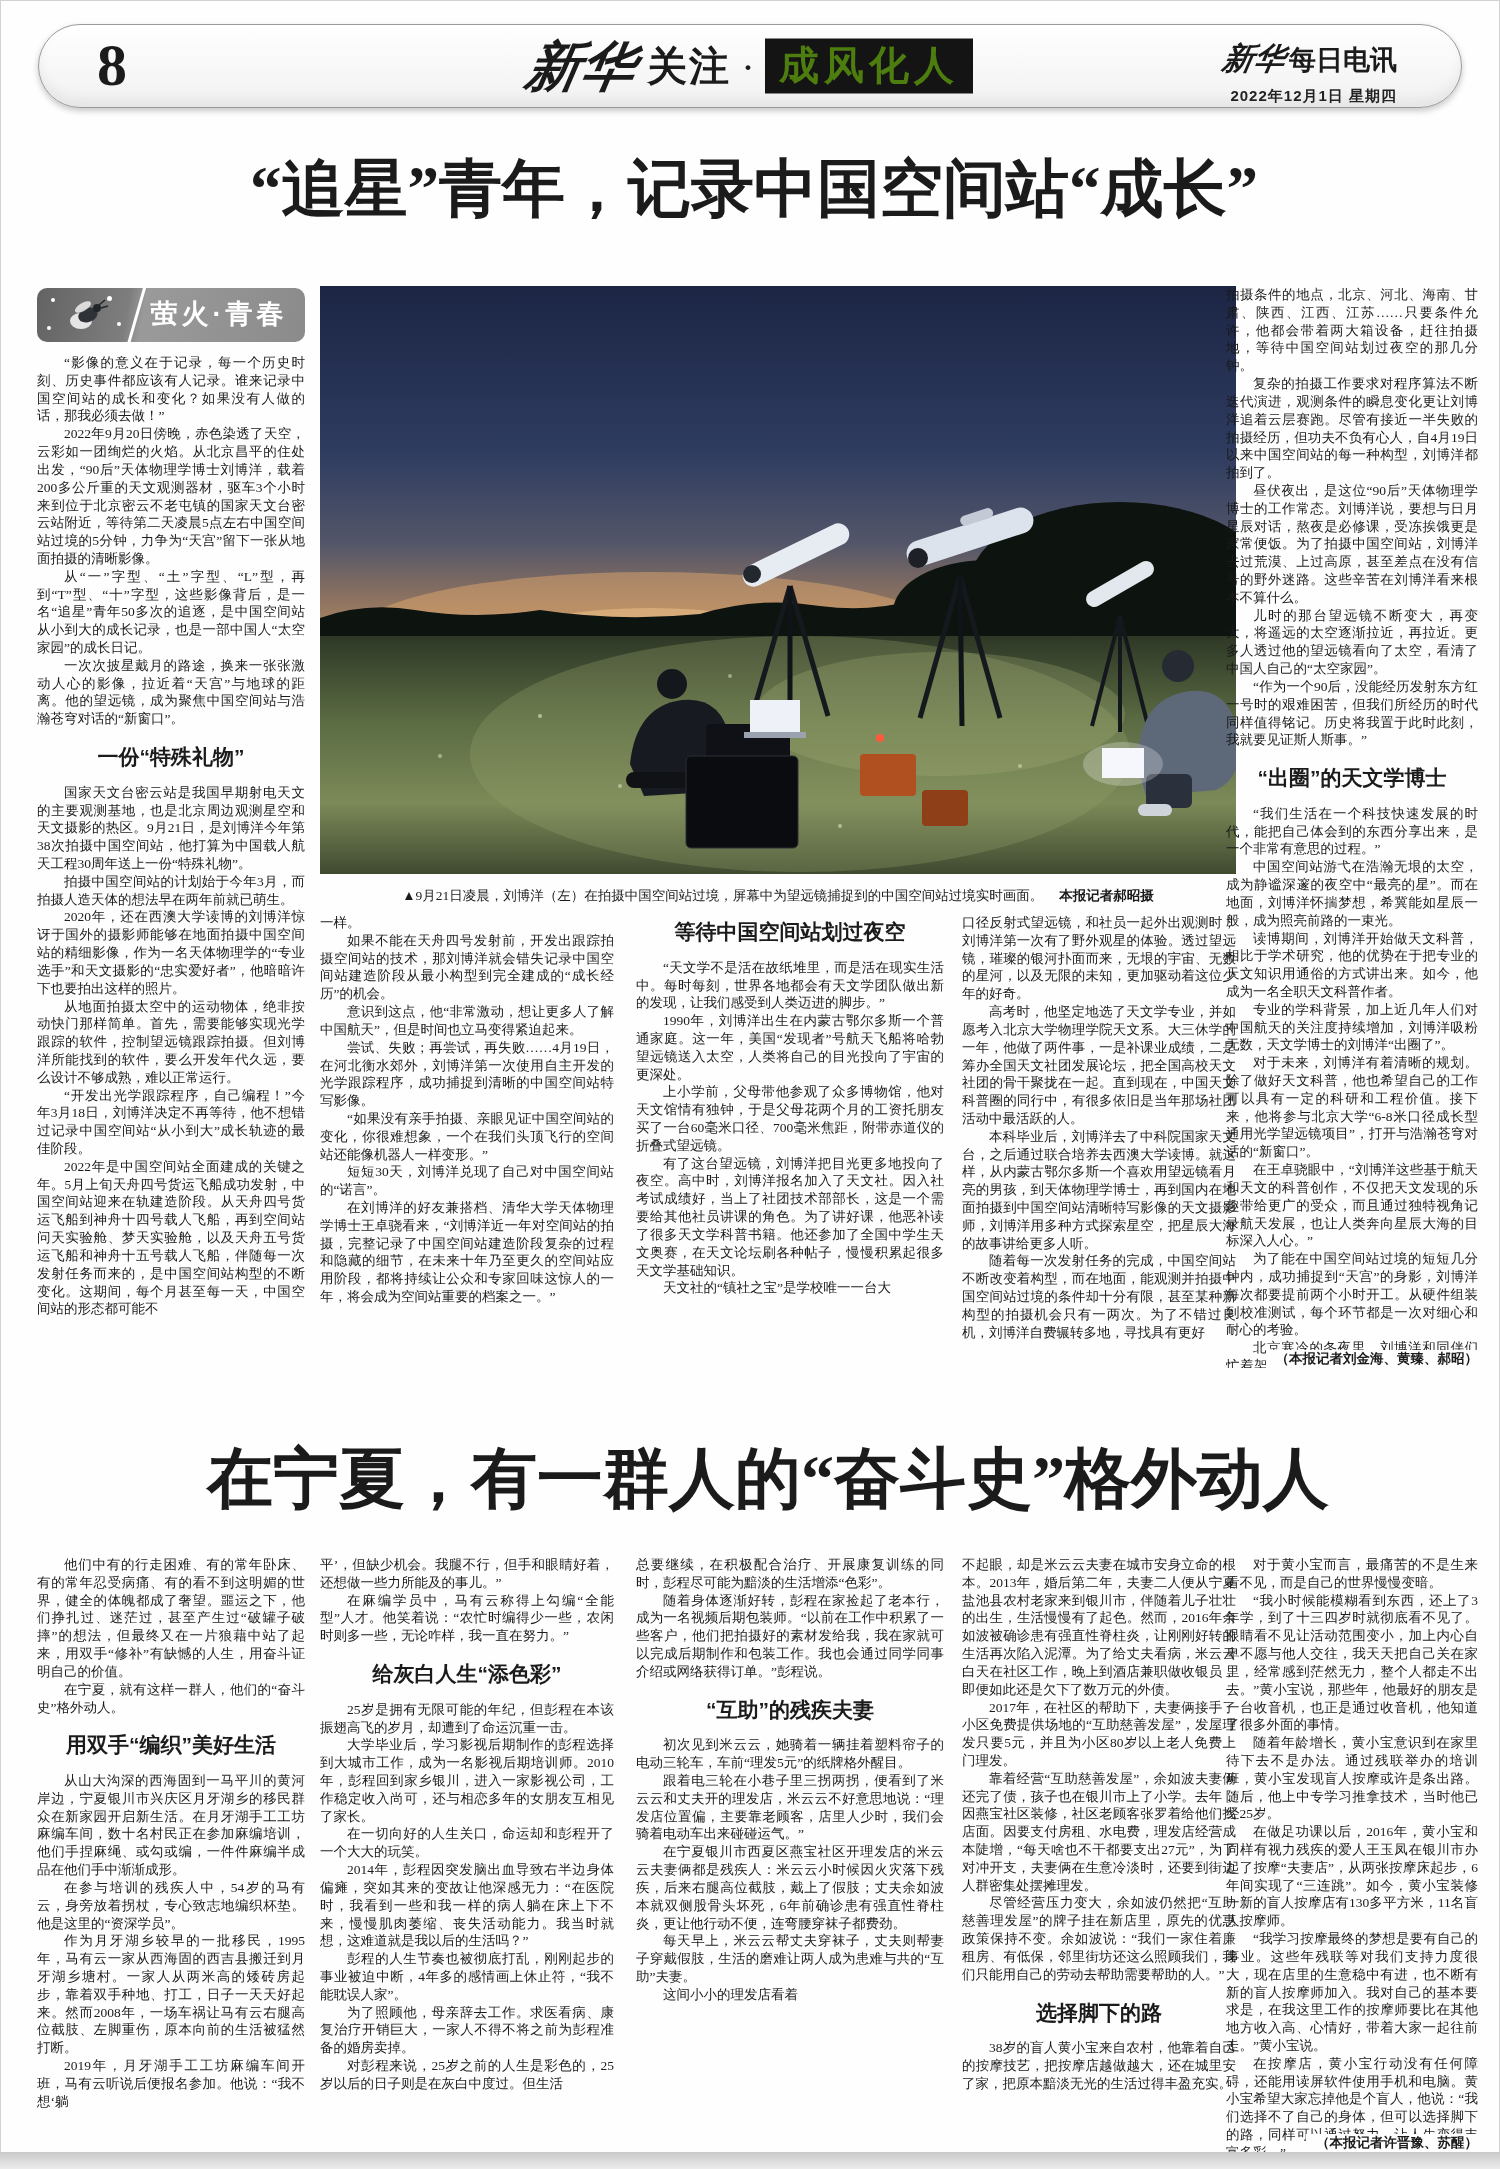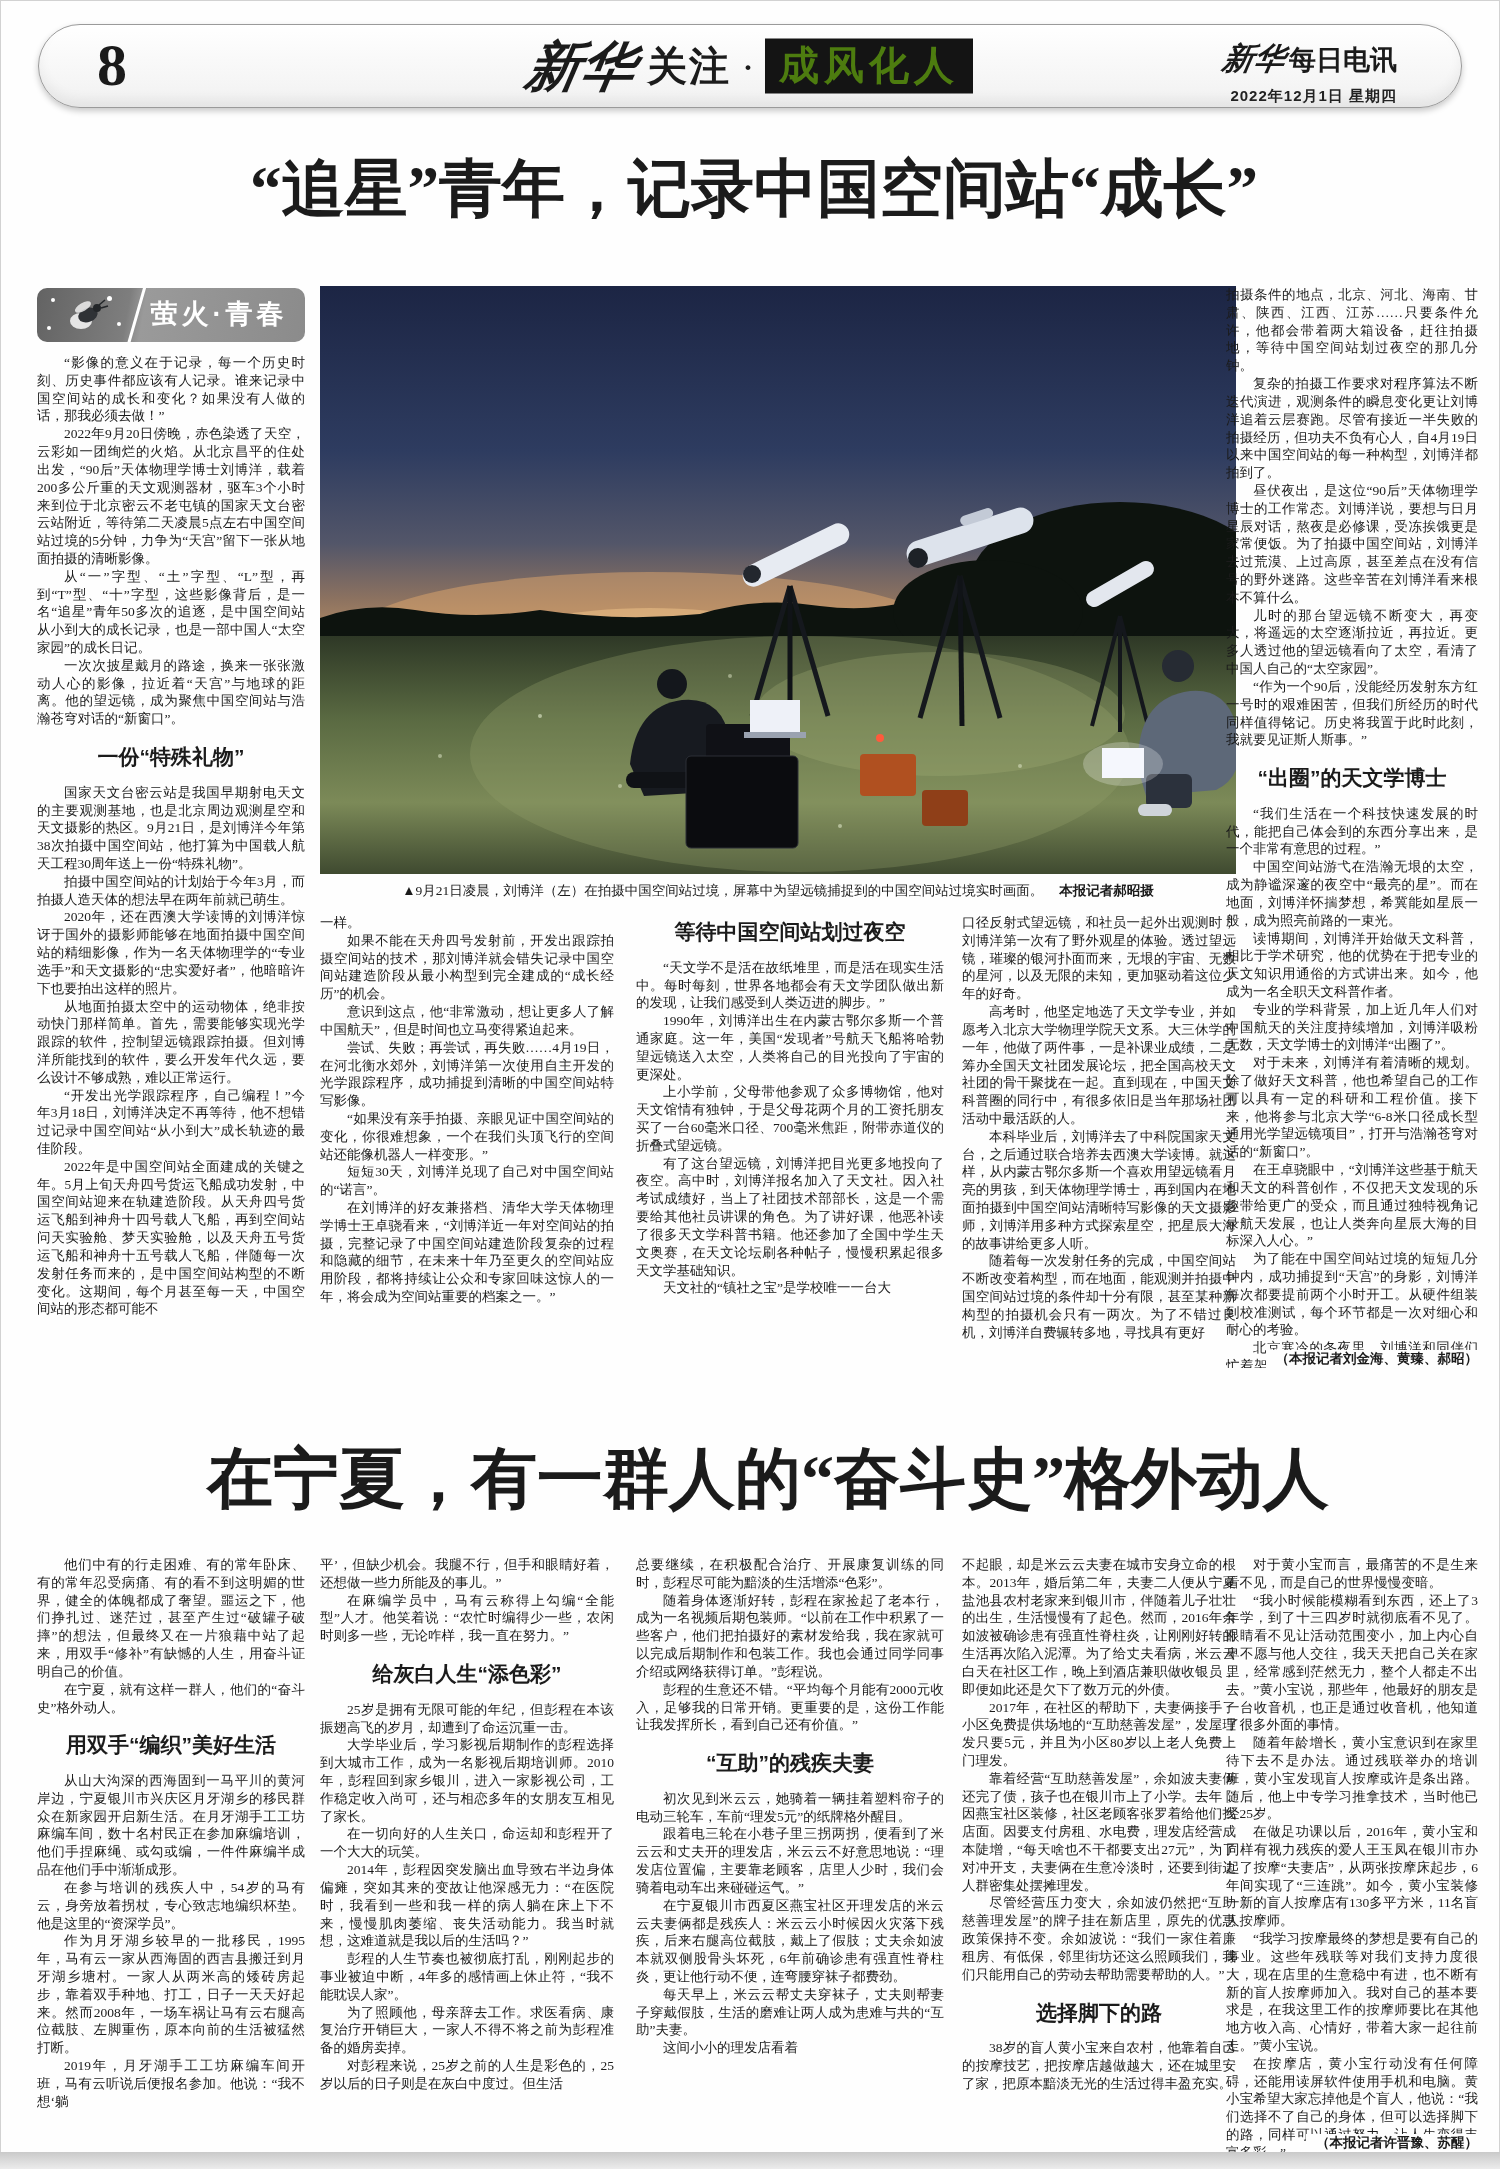--- a/index.html
+++ b/index.html
@@ -52,21 +52,21 @@
          background:linear-gradient(100deg,#636363 0%,#7e7e7e 34%,#9a9a9a 40%,#8b8b8b 100%);}
   .badge-left{position:relative;width:96px;flex:none;}
   .badge-slash{position:absolute;left:98px;top:-8px;height:72px;width:3px;background:#fff;transform:rotate(16deg);}
   .badge-text{flex:1;display:flex;align-items:center;justify-content:center;color:#fff;
               font-family:"Liberation Sans","DejaVu Sans",sans-serif;font-weight:bold;
               font-size:27px;letter-spacing:4px;text-indent:0;}
   .dot{position:absolute;background:#fff;border-radius:50%;}
   
   .photo{position:absolute;left:320px;top:286px;width:916px;height:588px;overflow:hidden;background:#1d2746;}
   .caption{position:absolute;left:320px;top:882px;width:916px;height:28px;
-           display:flex;justify-content:center;align-items:flex-start;gap:16px;font-size:13.5px;}
+           display:flex;justify-content:center;align-items:center;gap:16px;font-size:13.5px;}
   .caption .cap-credit{font-weight:bold;font-family:"Liberation Sans","DejaVu Sans",sans-serif;}
   
   .page-bottom{position:absolute;left:0;right:0;top:2152px;height:17px;
                background:linear-gradient(#c9c9c9,#ececec);}
 </style>
 </head>
 <body>
 
 <div class="sheet">
 
@@ -294,21 +294,20 @@
         <p>彭程的人生节奏也被彻底打乱，刚刚起步的事业被迫中断，4年多的感情画上休止符，“我不能耽误人家”。</p>
         <p>为了照顾他，母亲辞去工作。求医看病、康复治疗开销巨大，一家人不得不将之前为彭程准备的婚房卖掉。</p>
         <p>对彭程来说，25岁之前的人生是彩色的，25岁以后的日子则是在灰白中度过。但生活</p>
       </div>
   </div>
 
   <div class="col" id="colC2">
     <div>
         <p class="cont">总要继续，在积极配合治疗、开展康复训练的同时，彭程尽可能为黯淡的生活增添“色彩”。</p>
         <p>随着身体逐渐好转，彭程在家捡起了老本行，成为一名视频后期包装师。“以前在工作中积累了一些客户，他们把拍摄好的素材发给我，我在家就可以完成后期制作和包装工作。我也会通过同学同事介绍或网络获得订单。”彭程说。</p>
-        <p>彭程的生意还不错。“平均每个月能有2000元收入，足够我的日常开销。更重要的是，这份工作能让我发挥所长，看到自己还有价值。”</p>
       </div>
     <h3 class="subhead">“互助”的残疾夫妻</h3>
     <div>
         <p>初次见到米云云，她骑着一辆挂着塑料帘子的电动三轮车，车前“理发5元”的纸牌格外醒目。</p>
         <p>跟着电三轮在小巷子里三拐两拐，便看到了米云云和丈夫开的理发店，米云云不好意思地说：“理发店位置偏，主要靠老顾客，店里人少时，我们会骑着电动车出来碰碰运气。”</p>
         <p>在宁夏银川市西夏区燕宝社区开理发店的米云云夫妻俩都是残疾人：米云云小时候因火灾落下残疾，后来右腿高位截肢，戴上了假肢；丈夫余如波本就双侧股骨头坏死，6年前确诊患有强直性脊柱炎，更让他行动不便，连弯腰穿袜子都费劲。</p>
         <p>每天早上，米云云帮丈夫穿袜子，丈夫则帮妻子穿戴假肢，生活的磨难让两人成为患难与共的“互助”夫妻。</p>
         <p>这间小小的理发店看着</p>
       </div>
   </div>

